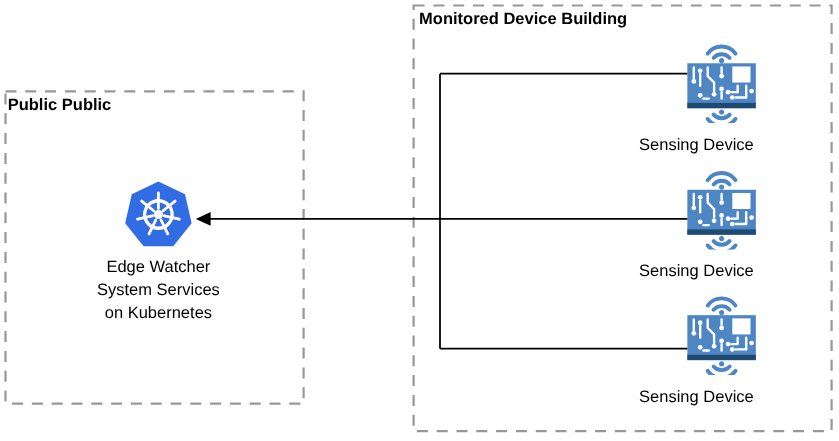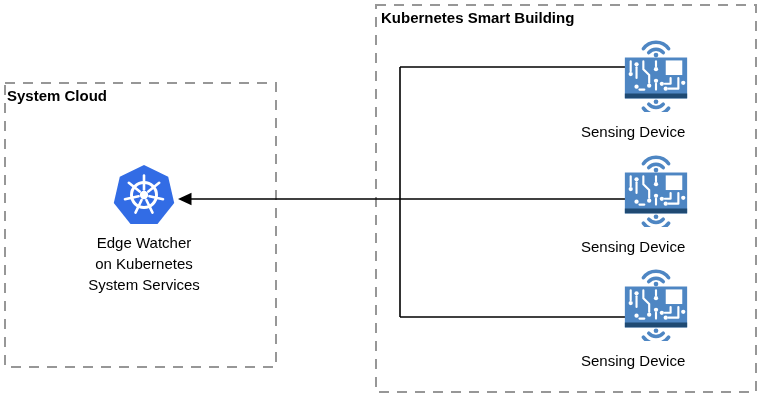--- a/index.html
+++ b/index.html
@@ -106,31 +106,31 @@
   <svg class="overlay" width="763" height="401" viewBox="0 0 763 401">
     <rect class="box-stroke" x="5" y="83" width="271" height="284"></rect>
     <rect class="box-stroke" x="376" y="5" width="380" height="387"></rect>
     <line class="conn" x1="400" y1="67" x2="400" y2="317"></line>
     <line class="conn" x1="400" y1="67" x2="625" y2="67"></line>
     <line class="conn" x1="400" y1="317" x2="625" y2="317"></line>
     <line class="conn" x1="190" y1="199" x2="625" y2="199"></line>
     <polygon class="arrowhead" points="178,199 191.5,192.8 191.5,205.2"></polygon>
   </svg>
 
-  <div class="group-title title-public-cloud">System Cloud</div>
-  <div class="group-title title-building">Kubernetes Smart Building</div>
+  <div class="group-title title-public-cloud">Public Public</div>
+  <div class="group-title title-building">Monitored Device Building</div>
 
   <div class="k8s-node">
     <svg width="64" height="64">
         <use href="#icon-kubernetes"></use>
       </svg>
     <div class="node-label">
       <div>Edge Watcher</div>
+      <div>System Services</div>
       <div>on Kubernetes</div>
-      <div>System Services</div>
     </div>
   </div>
 
   <div class="device device-1">
     <div class="icon-wrap">
       <svg width="70" height="72" viewBox="0 0 70 74">
           <use href="#icon-sensing"></use>
         </svg>
     </div>
     <div class="device-label">Sensing Device</div>

